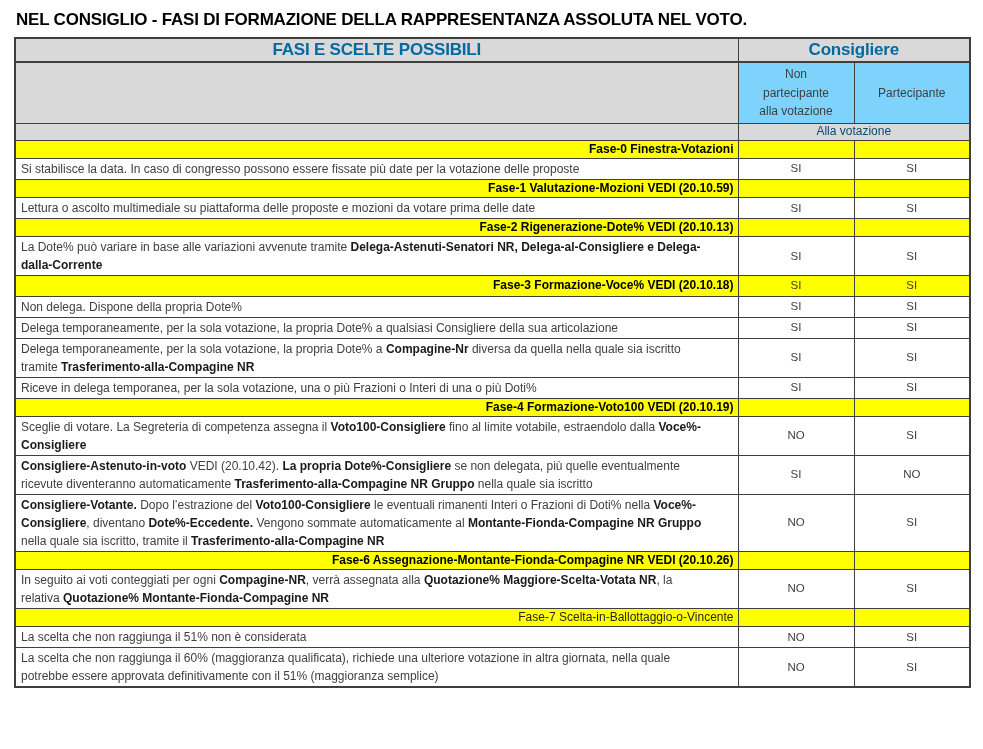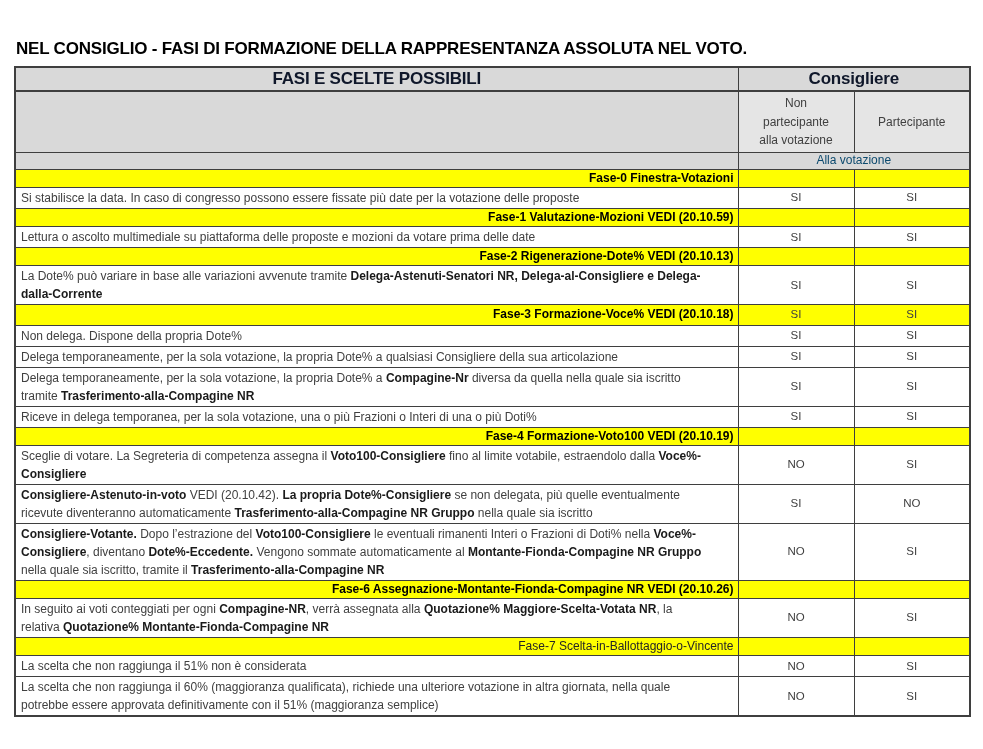--- a/index.html
+++ b/index.html
@@ -1,27 +1,27 @@
 <!DOCTYPE html>
 <html><head>
 <meta charset="utf-8">
 <style>
   html,body{margin:0;padding:0;background:#ffffff;}
   body{width:983px;height:749px;font-family:"Liberation Sans",sans-serif;overflow:hidden;}
-  .page{padding:6px 14px 16px 14px;margin-top:29px;}
+  .page{padding:6px 14px 16px 14px;}
   .title{font-size:17px;font-weight:bold;color:#000;letter-spacing:-0.2px;margin:4px 0 7px 2px;white-space:nowrap;}
   table.fasi{border-collapse:collapse;table-layout:fixed;width:955px;border:2px solid #3f3f3f;}
   col.col-desc{width:723px;}
   col.col-np{width:116px;}
   col.col-p{width:116px;}
   td,th{border:1px solid #3f3f3f;box-sizing:border-box;}
   
-  .h-main{background:#d9d9d9;color:#0f172a;font-size:17px;font-weight:bold;text-align:center;height:15px;padding:1px 4px;border-bottom:2px solid #3f3f3f;letter-spacing:-0.2px;}
+  .h-main{background:#d9d9d9;color:#0369a1;font-size:17px;font-weight:bold;text-align:center;height:15px;padding:1px 4px;border-bottom:2px solid #3f3f3f;letter-spacing:-0.2px;}
   .h-sub-empty{background:#d9d9d9;}
-  .h-sub{background:#e5e5e5;color:#404040;font-size:12px;text-align:center;vertical-align:middle;height:57px;padding:2px 4px;line-height:1.55;}
+  .h-sub{background:#7dd3fc;color:#404040;font-size:12px;text-align:center;vertical-align:middle;height:57px;padding:2px 4px;line-height:1.55;}
   .h-sub .narrow{display:inline-block;max-width:88px;}
   .h-alla{background:#d9d9d9;color:#0c4a6e;font-size:12px;text-align:center;height:17px;padding:0 4px;line-height:1.3;}
   .h-xxx-empty{background:#ffffff;}
   .h-xxx{background:#ffffff;color:#404040;font-size:10px;text-align:center;height:16px;padding:0 4px;line-height:1.2;}
   
   td.desc{color:#404040;font-size:12px;text-align:left;vertical-align:middle;padding:1px 24px 1px 5px;line-height:1.5;}
   td.desc b{color:#1a1a1a;}
   tr.phase td{background:#ffff00;}
   tr.phase td.desc{color:#000;font-weight:bold;padding:0 4px 1px 5px;line-height:1.35;height:17px;text-align:right;}
   tr.phase.normal td.desc{font-weight:normal;color:#262626;}

